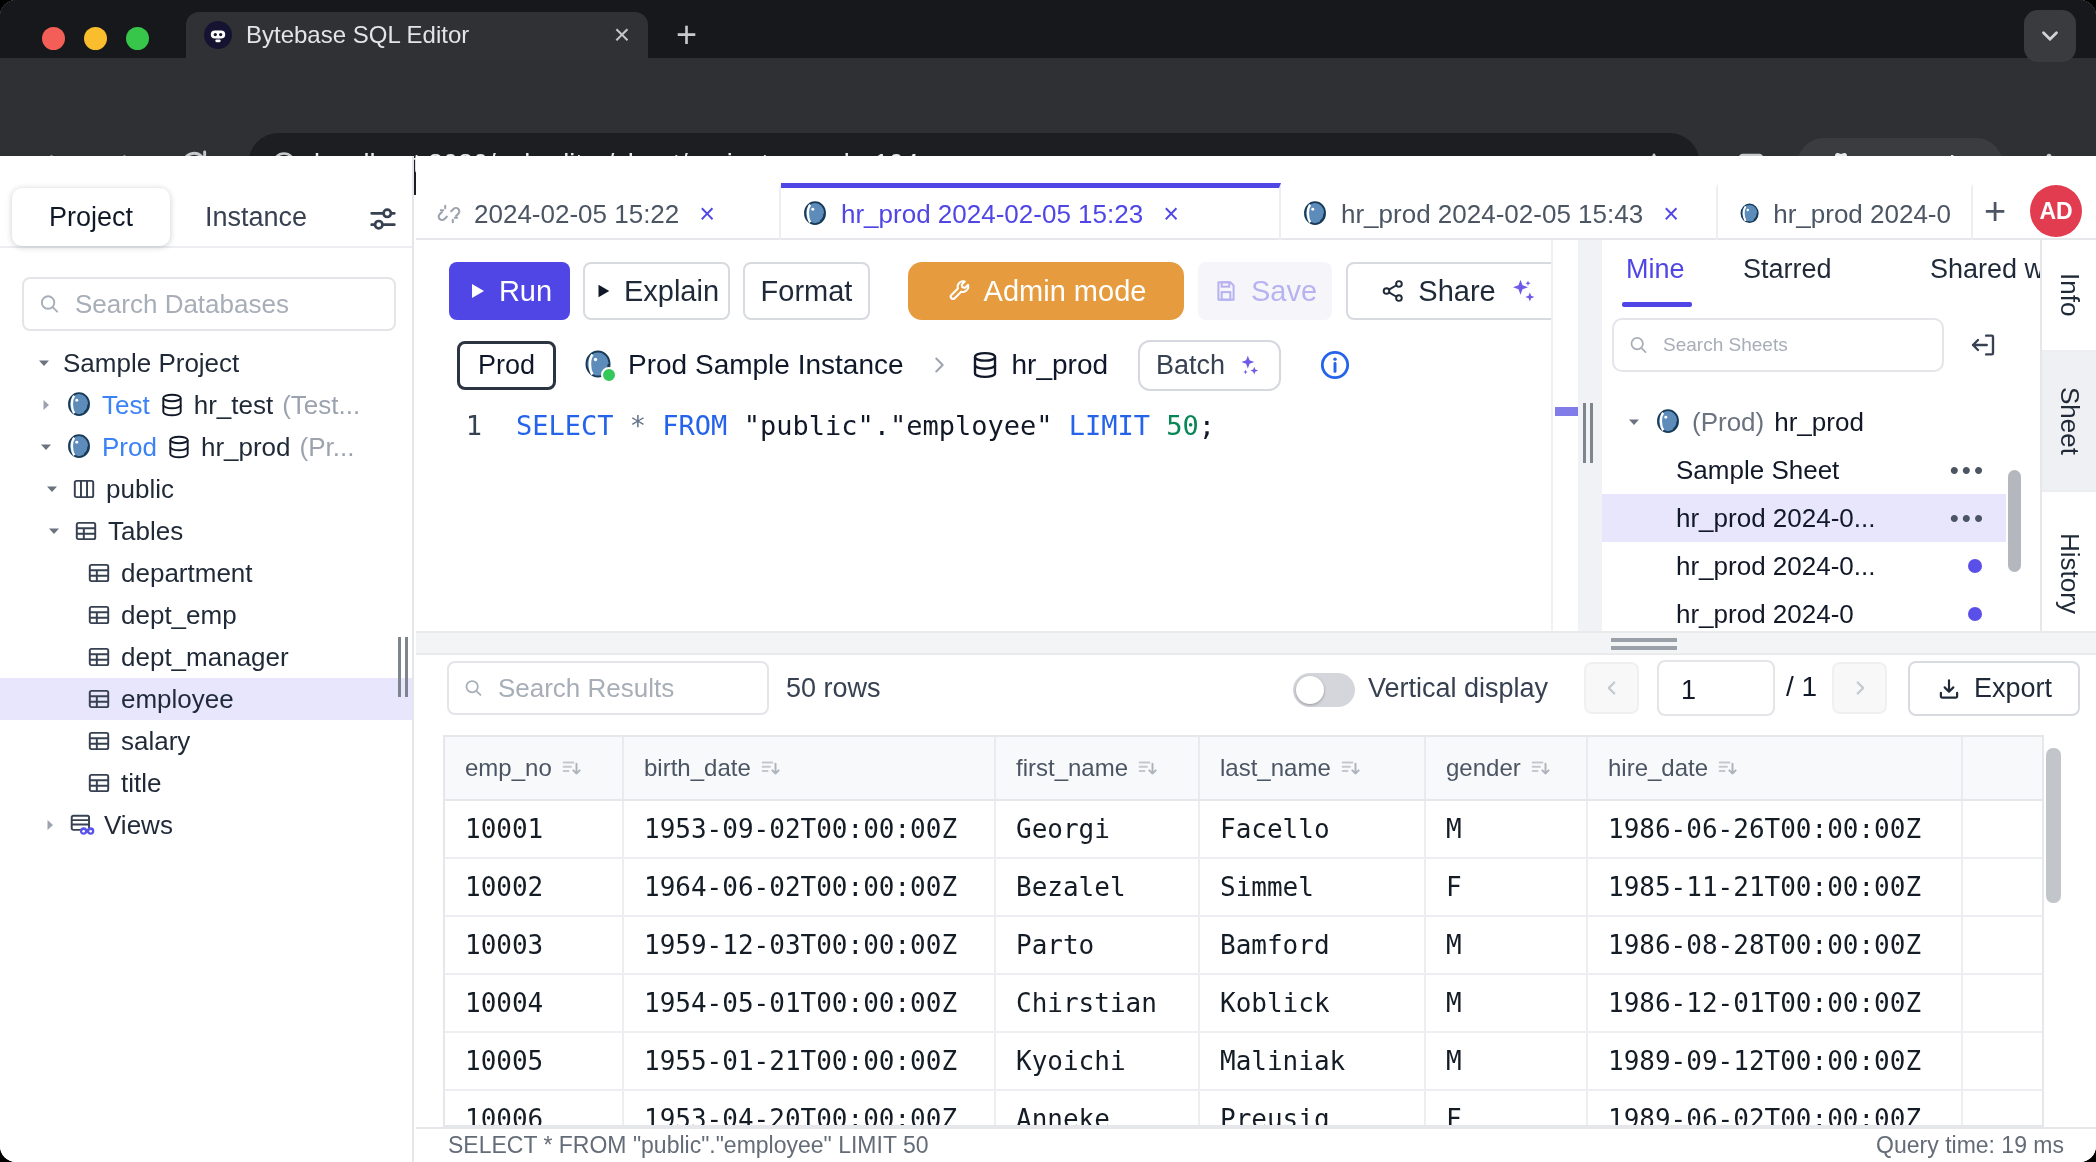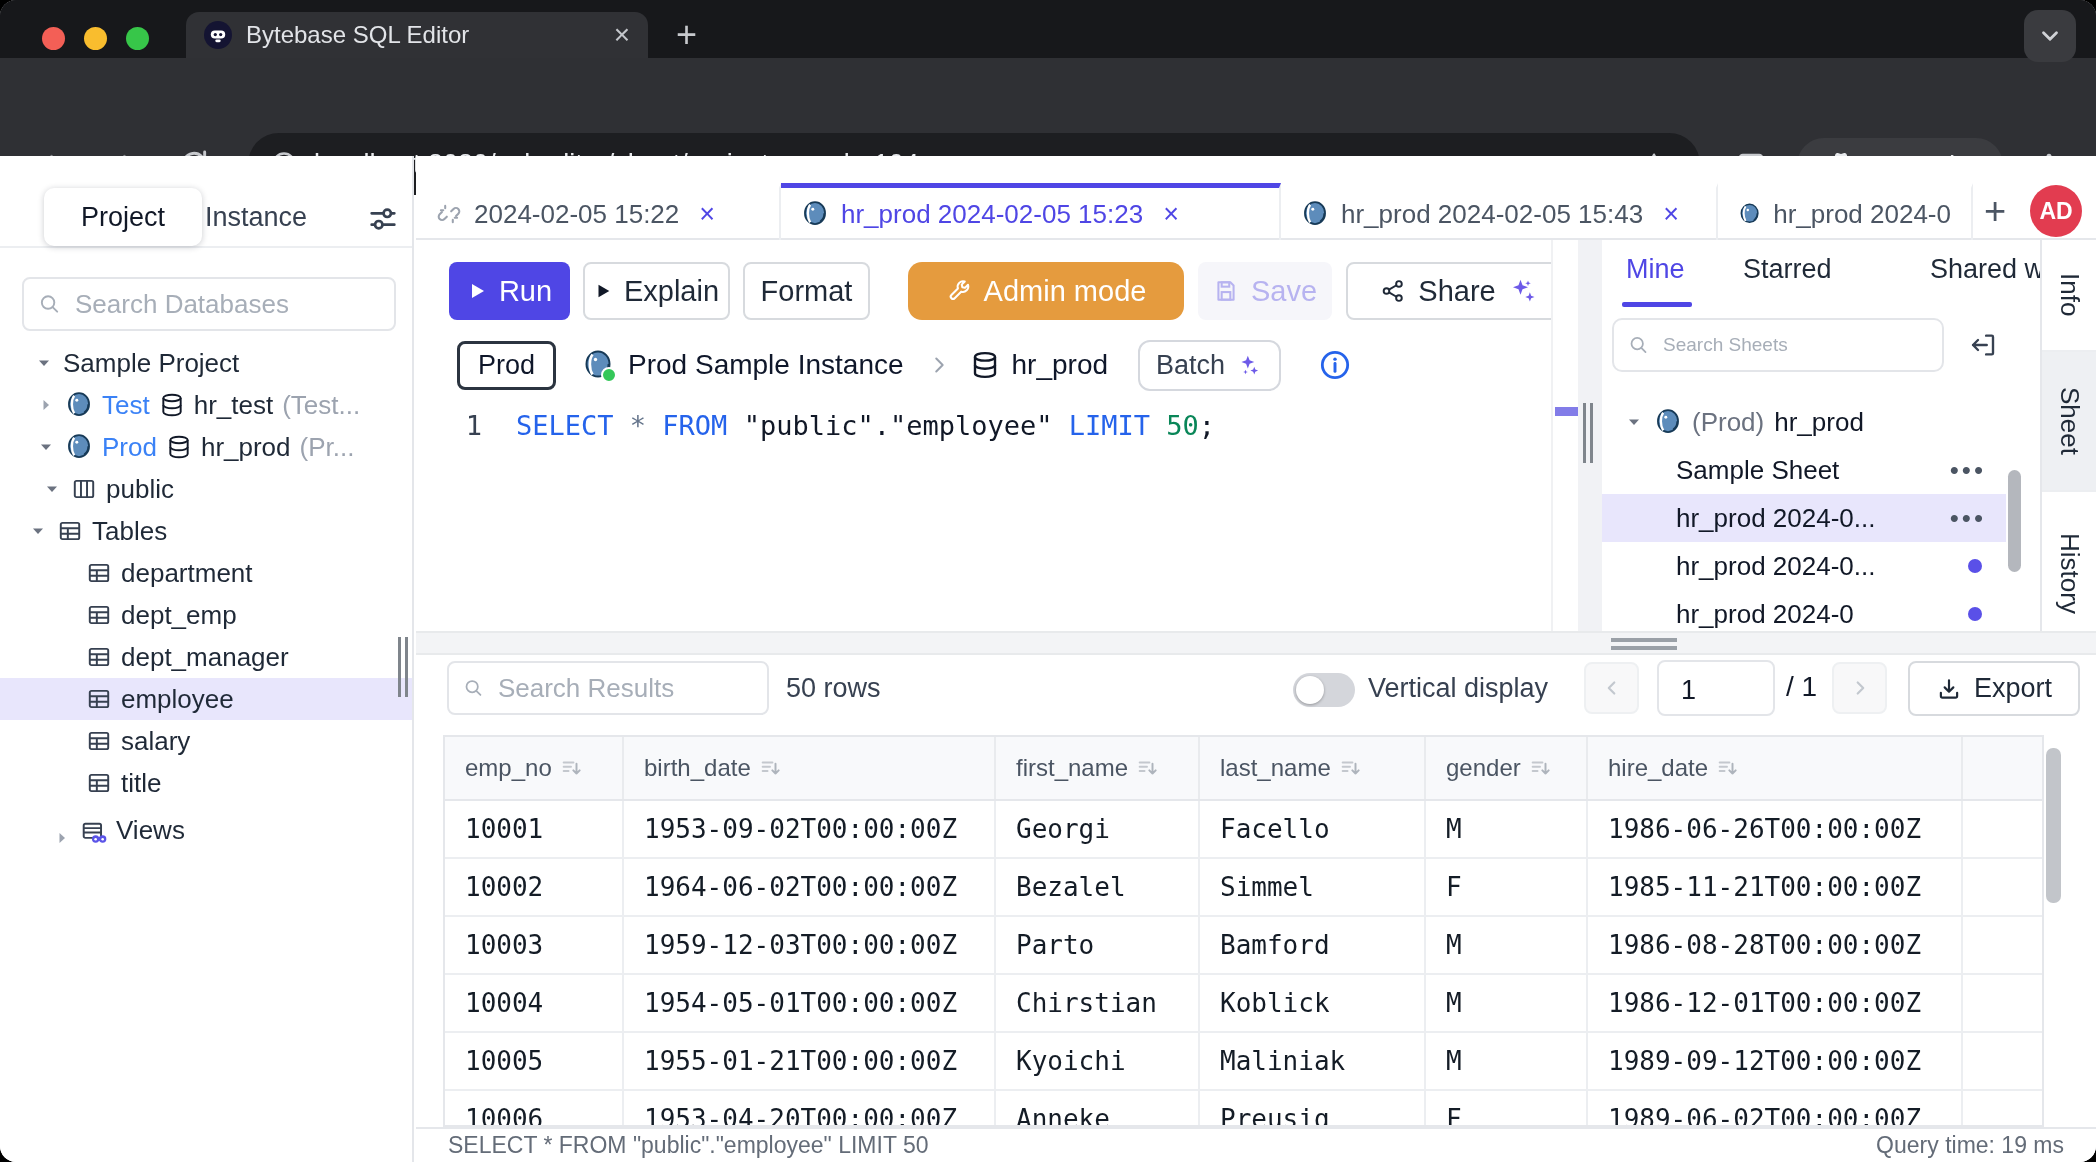--- a/index.html
+++ b/index.html
@@ -25,21 +25,21 @@
     display:flex;align-items:center;padding:0 10px 0 22px;box-sizing:border-box;}
   .urlpill .url{color:#e8eaed;font-size:27px;margin-left:16px;white-space:nowrap;}
   .incog{position:absolute;left:1797px;top:80px;width:206px;height:54px;border-radius:27px;background:#3b3c40;
     display:flex;align-items:center;justify-content:center;gap:12px;color:#e8eaed;font-size:26px;}
 
   
   .sidebar{position:absolute;left:0;top:156px;width:414px;height:1006px;background:#fff;border-right:2px solid #e4e6ea;box-sizing:border-box;}
   .sb-head{position:absolute;left:0;top:0;width:100%;height:92px;border-bottom:2px solid #eceef1;box-sizing:border-box;}
   .seg-active{position:absolute;left:12px;top:32px;width:158px;height:58px;background:#fff;border-radius:10px;
     box-shadow:0 1px 6px rgba(20,24,40,.22);display:flex;align-items:center;justify-content:center;
-    font-size:27px;color:#111827;font-weight:500;margin-left:32px;}
+    font-size:27px;color:#111827;font-weight:500;}
   .seg-plain{position:absolute;left:186px;top:32px;width:140px;height:58px;display:flex;align-items:center;justify-content:center;
     font-size:27px;color:#374151;}
   .tune{position:absolute;left:366px;top:46px;}
   .sb-search{position:absolute;left:22px;top:121px;width:374px;height:54px;border:2px solid #e3e5e9;border-radius:8px;
     display:flex;align-items:center;padding:0 14px;box-sizing:border-box;gap:12px;}
   .sb-search input{border:none;outline:none;font-size:26px;color:#374151;width:100%;font-family:"Liberation Sans",sans-serif;background:transparent;}
   .sb-search input::placeholder{color:#a7aeb8;}
   .tree{position:absolute;left:0;top:186px;width:100%;}
   .trow{height:42px;display:flex;align-items:center;gap:9px;font-size:26px;color:#1f2937;white-space:nowrap;}
   .trow.sel{background:#e8e6fc;}
@@ -274,21 +274,21 @@
             <svg width="16" height="16" viewBox="0 0 16 16">
               <path d="M3 5.5h10L8 11z" fill="#6b7280"></path>
             </svg>
           </span>
         <svg width="26" height="26" viewBox="0 0 24 24">
             <rect x="3.5" y="4.5" width="17" height="15" rx="1.5" stroke="#374151" stroke-width="1.8" fill="none"></rect>
             <path d="M9.2 4.5v15M14.8 4.5v15" stroke="#374151" stroke-width="1.8"></path>
           </svg>
         <span>public</span>
       </div>
-      <div class="trow" style="padding-left:28px;">
+      <div class="trow" style="padding-left:44px;">
         <span class="car">
             <svg width="16" height="16" viewBox="0 0 16 16">
               <path d="M3 5.5h10L8 11z" fill="#6b7280"></path>
             </svg>
           </span>
         <svg width="26" height="26" viewBox="0 0 24 24">
             <rect x="3.5" y="4.5" width="17" height="15" rx="1.5" stroke="#374151" stroke-width="1.8" fill="none"></rect>
             <path d="M3.5 9.5h17M3.5 14.5h17M10 9.5v10" stroke="#374151" stroke-width="1.8"></path>
           </svg>
         <span>Tables</span>
@@ -328,21 +328,21 @@
           </svg>
         <span>salary</span>
       </div>
       <div class="trow" style="padding-left:86px;">
         <svg width="26" height="26" viewBox="0 0 24 24">
             <rect x="3.5" y="4.5" width="17" height="15" rx="1.5" stroke="#374151" stroke-width="1.8" fill="none"></rect>
             <path d="M3.5 9.5h17M3.5 14.5h17M10 9.5v10" stroke="#374151" stroke-width="1.8"></path>
           </svg>
         <span>title</span>
       </div>
-      <div class="trow" style="padding-left:52px;align-items:flex-end;">
+      <div class="trow" style="padding-left:40px;">
         <span class="car">
             <svg width="16" height="16" viewBox="0 0 16 16">
               <path d="M5.5 3v10L11 8z" fill="#9ca3af"></path>
             </svg>
           </span>
         <svg width="26" height="26" viewBox="0 0 24 24">
             <rect x="2.5" y="3.5" width="16" height="13" rx="1.5" stroke="#374151" stroke-width="1.8" fill="none"></rect>
             <path d="M2.5 7.5h16M2.5 11.5h16" stroke="#374151" stroke-width="1.8"></path>
             <circle cx="13.5" cy="17.5" r="3.4" fill="#5b54e8"></circle>
             <circle cx="20" cy="17.5" r="3.4" fill="#5b54e8"></circle>

